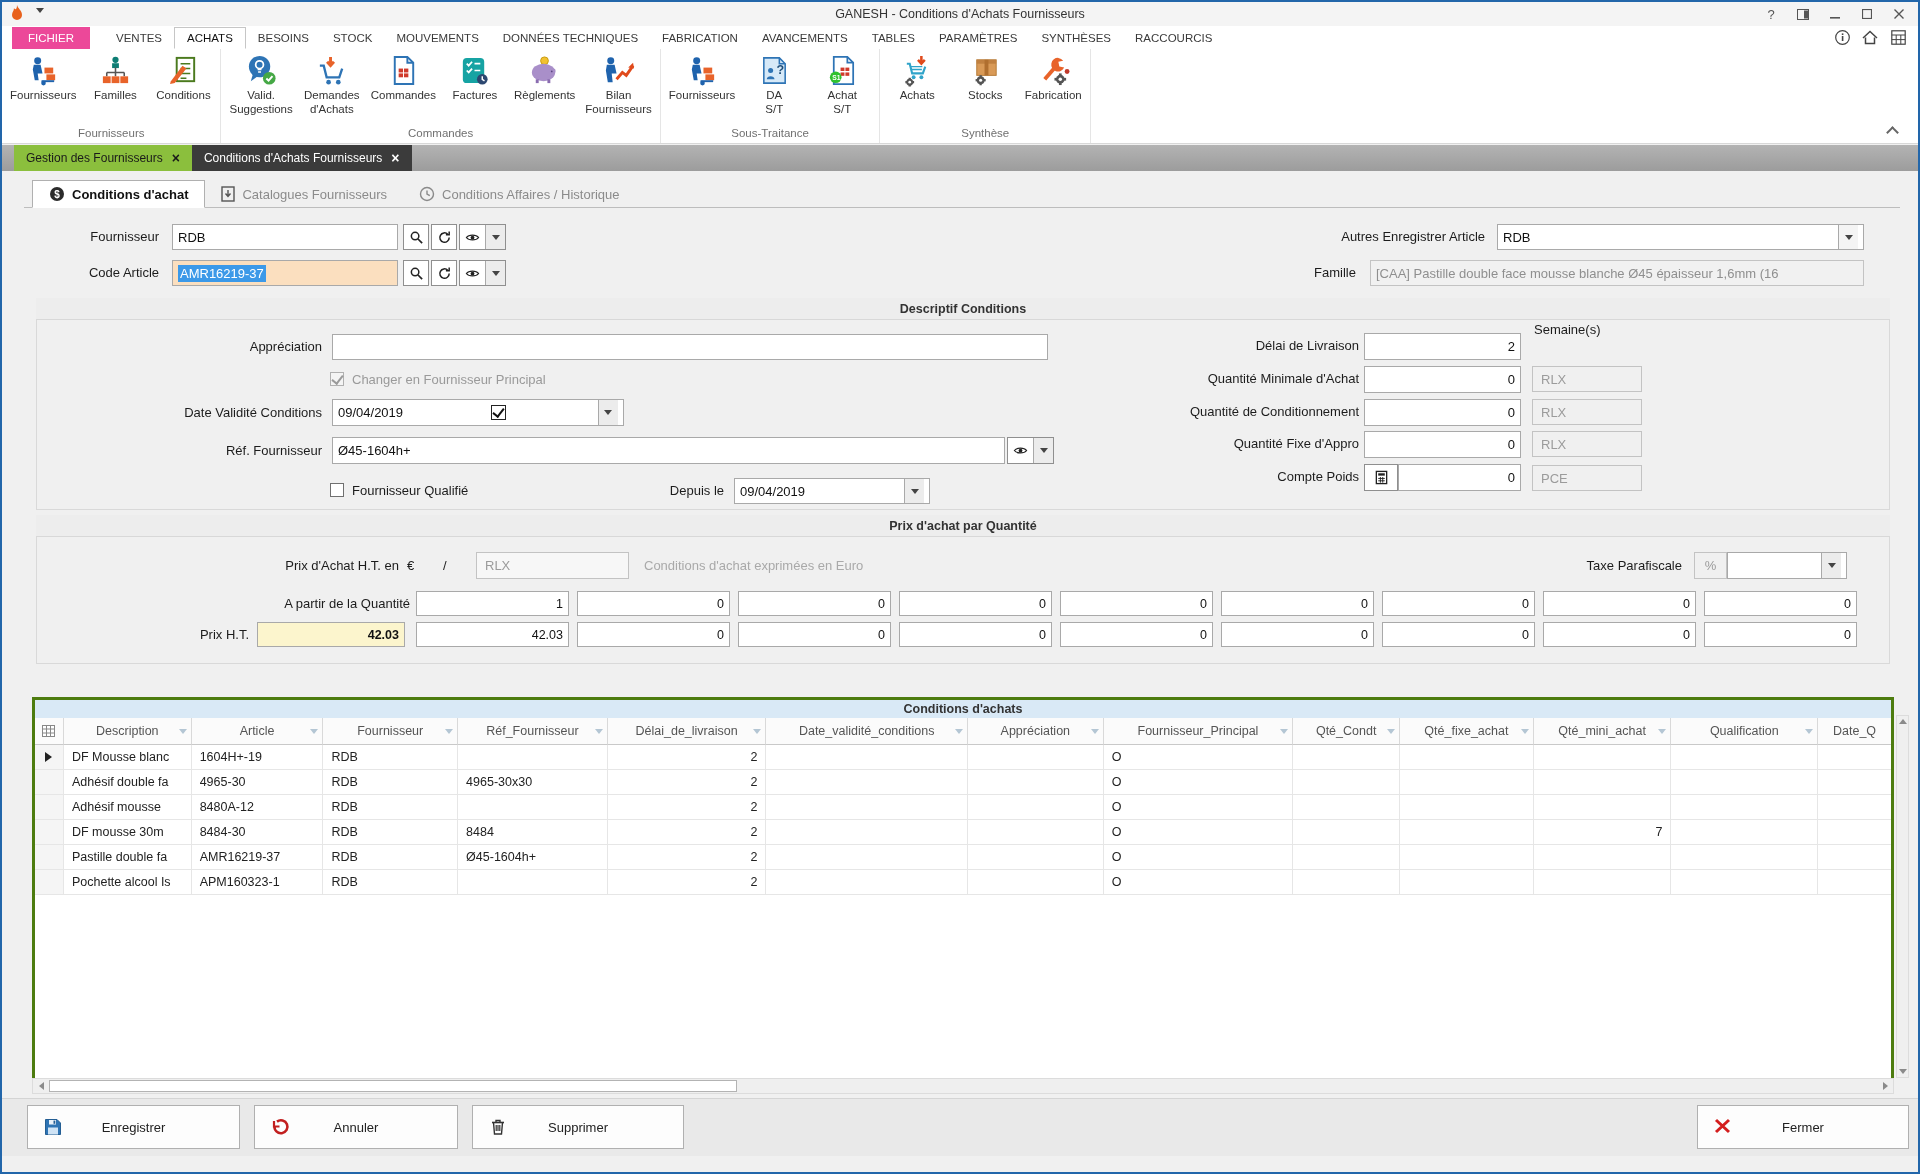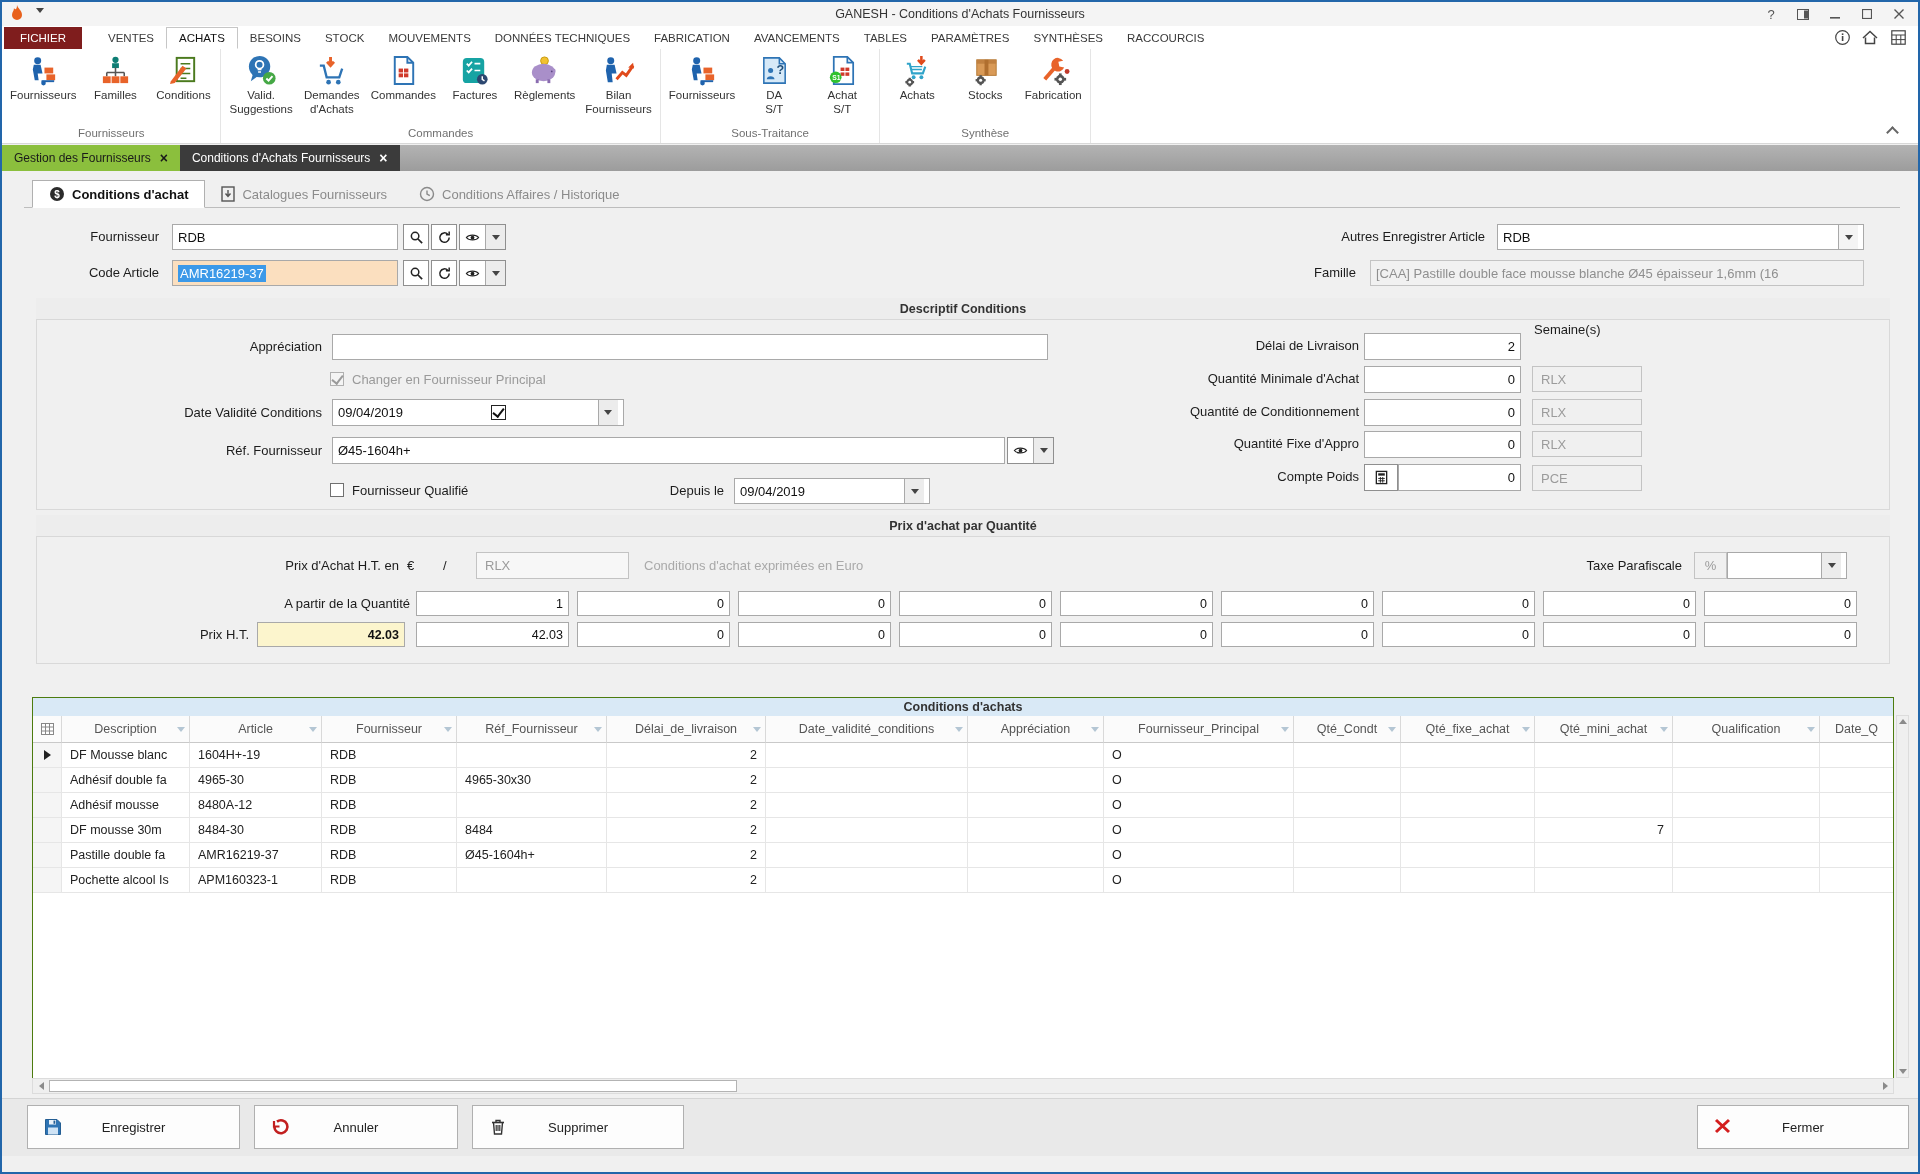--- a/index.html
+++ b/index.html
@@ -7,36 +7,36 @@
   #app{position:relative;width:1920px;height:1174px;background:#f0f0f0;border:2px solid #2266aa;overflow:hidden;font-family:"Liberation Sans",sans-serif;}
   .abs{position:absolute;}
   
   .titlebar{position:absolute;left:0;top:0;width:100%;height:24px;background:#f4f4f4;}
   .apptitle{position:absolute;left:0;right:0;top:5px;text-align:center;font-size:12.5px;color:#333;}
   .winbtns{position:absolute;right:4px;top:1px;display:flex;gap:2px;}
   .wbtn{width:30px;height:22px;display:flex;align-items:center;justify-content:center;color:#555;font-size:13px;}
   
   .menubar{position:absolute;left:0;top:24px;width:100%;height:23px;background:#fff;display:flex;align-items:center;}
   .mitem{padding:4px 12px;font-size:11.5px;color:#3a3a3a;white-space:nowrap;}
-  .mfile{background:#7f1d1d;color:#fff;margin-left:2px;padding:5px 16px;}
+  .mfile{background:#ec4899;color:#fff;margin-left:10px;padding:5px 16px;}
   .mactive{border:1px solid #c6c6c6;border-bottom:1px solid #fff;background:#fff;color:#111;}
   .mricons{margin-left:auto;display:flex;gap:8px;padding-right:10px;}
   .mricon{width:20px;display:flex;justify-content:center;align-items:center;}
   
   .ribbon{position:absolute;left:0;top:47px;width:100%;height:95px;background:#fff;border-bottom:1px solid #d8d8d8;display:flex;align-items:stretch;}
   .rgroup{display:flex;flex-direction:column;justify-content:space-between;border-right:1px solid #e5e5e5;padding:2px 3px 0;}
   .rbtns{display:flex;align-items:flex-start;}
   .rbtn{min-width:68px;padding:3px 5px 0;text-align:center;font-size:11.5px;color:#333;line-height:1.2;}
   .rbtn svg{width:33px;height:33px;display:block;margin:0 auto 2px;}
   .rglabel{font-size:11.5px;color:#707070;text-align:center;padding:2px 0 4px;}
   .chev{position:absolute;left:1886px;top:126px;width:9px;height:9px;border-top:2px solid #666;border-right:2px solid #666;transform:rotate(-45deg);}
   
   .doctabs{position:absolute;left:0;top:143px;width:100%;height:26px;background:linear-gradient(#b3b3b3,#9c9c9c);display:flex;align-items:stretch;}
   .dtab{display:flex;align-items:center;gap:9px;padding:0 12px;font-size:12px;white-space:nowrap;}
-  .dtab-green{margin-left:0;background:#8bbf3d;color:#1a1a1a;}
+  .dtab-green{margin-left:12px;background:#8bbf3d;color:#1a1a1a;}
   .dtab-dark{background:#3b3b3b;color:#fff;}
   .dclose{font-size:14px;font-weight:bold;line-height:1;}
   
   .vline{position:absolute;left:22px;top:205px;width:1876px;border-top:1px solid #bdbdbd;z-index:1;}
   .viewtabs{position:absolute;left:30px;top:178px;height:28px;display:flex;z-index:2;}
   .vtab{display:flex;align-items:center;gap:7px;padding:0 16px;font-size:13px;color:#8b8b8b;white-space:nowrap;}
   .vtab-active{background:#fff;border:1px solid #b0b0b0;border-bottom:1px solid #fff;font-weight:bold;color:#111;}
   
   .lbl{position:absolute;font-size:13px;color:#1c1c1c;text-align:right;white-space:nowrap;}
   .glbl{color:#9a9a9a;}
@@ -58,21 +58,21 @@
   .inck::after{content:"";position:absolute;left:3px;top:0px;width:5px;height:9px;border:solid #111;border-width:0 2.2px 2.2px 0;transform:rotate(38deg);}
   .rl{position:absolute;left:1040px;width:317px;text-align:right;font-size:13px;color:#1c1c1c;white-space:nowrap;}
   .unit{position:absolute;height:26px;background:#f0f0f0;border:1px solid #c3c3c3;color:#9b9b9b;font-size:13px;display:flex;align-items:center;padding:0 8px;}
   .num{justify-content:flex-end;}
   .section{position:absolute;border:1px solid #d9d9d9;}
   .sechead{position:absolute;height:22px;background:#ededed;border-bottom:1px solid #d8d8d8;display:flex;align-items:center;justify-content:center;font-weight:bold;font-size:12.5px;color:#333;}
   .pcell{position:absolute;width:153px;height:25px;border:1px solid #a9a9a9;background:#fff;display:flex;align-items:center;justify-content:flex-end;padding-right:5px;font-size:12.5px;color:#111;}
   .yellow{background:#fcf5cd;font-weight:bold;}
   .note{position:absolute;font-size:13px;color:#a9a9a9;white-space:nowrap;}
   
-  .tblwrap{position:absolute;left:30px;top:695px;width:1862px;border:1px solid #4d7c0f;background:#fff;}
+  .tblwrap{position:absolute;left:30px;top:695px;width:1862px;border:3px solid #4d7c0f;background:#fff;}
   .tbar{height:18px;background:#d9e9f6;display:flex;align-items:center;justify-content:center;font-weight:bold;font-size:12.5px;color:#333;}
   .thead{display:flex;height:27px;background:#fbfbfb;}
   .th{position:relative;border-right:1px solid #d9d9d9;border-bottom:1px solid #c9c9c9;display:flex;align-items:center;justify-content:center;color:#555;font-size:12.5px;white-space:nowrap;overflow:hidden;}
   .fun{position:absolute;right:4px;top:11px;width:0;height:0;border-left:4.5px solid transparent;border-right:4.5px solid transparent;border-top:5px solid #b4c6d4;}
   .tr{display:flex;height:25px;background:#fff;}
   .td{border-right:1px solid #e6e6e6;border-bottom:1px solid #e6e6e6;display:flex;align-items:center;padding:0 8px;font-size:12.5px;color:#222;white-space:nowrap;overflow:hidden;}
   .ra{justify-content:flex-end;}
   .mark{justify-content:center;padding:0;background:#f5f5f5;}
   .tri{width:0;height:0;border-top:5px solid transparent;border-bottom:5px solid transparent;border-left:7px solid #222;}
   .c0{width:29px;}.c1{width:128px;}.c2{width:132px;}.c3{width:135px;}.c4{width:150px;}.c5{width:159px;}.c6{width:202px;}.c7{width:136px;}.c8{width:190px;}.c9{width:107px;}.c10{width:134px;}.c11{width:138px;}.c12{width:147px;}.c13{width:73px;border-right:none;}

